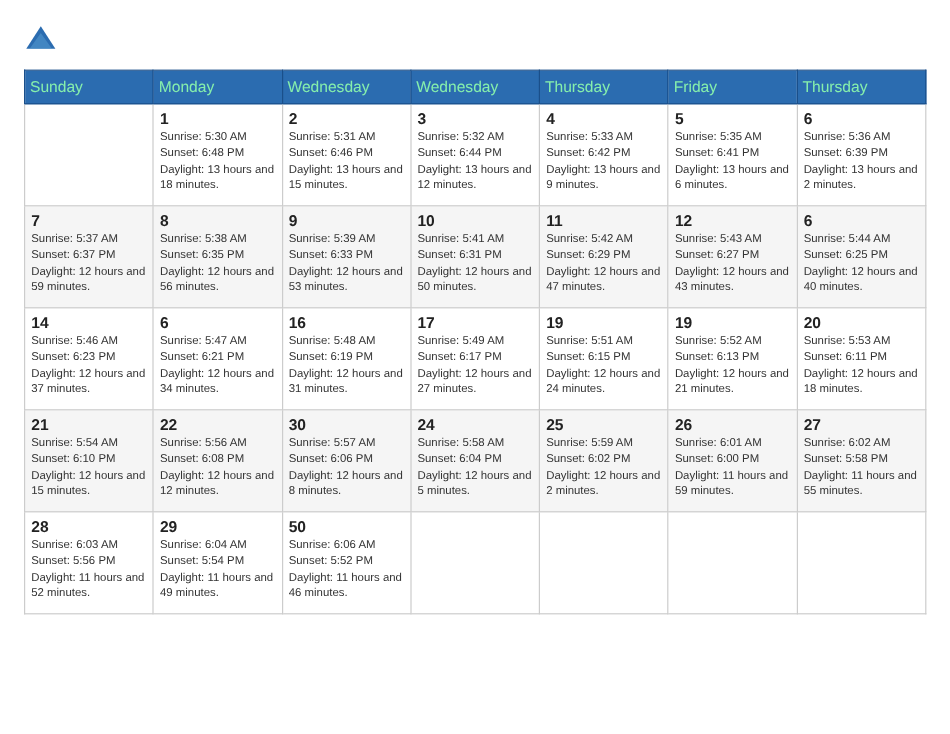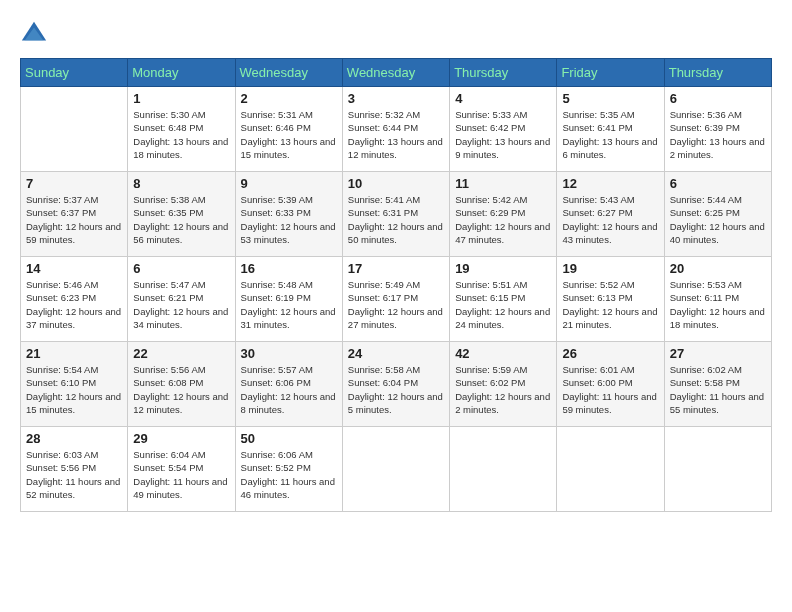--- a/index.html
+++ b/index.html
@@ -229,21 +229,21 @@
         </td>
         <td>
           <span class="day-number">30</span>
           <div class="day-info">Sunrise: 5:57 AM<br>Sunset: 6:06 PM<br>Daylight: 12 hours and 8 minutes.</div>
         </td>
         <td>
           <span class="day-number">24</span>
           <div class="day-info">Sunrise: 5:58 AM<br>Sunset: 6:04 PM<br>Daylight: 12 hours and 5 minutes.</div>
         </td>
         <td>
-          <span class="day-number">42</span>
+          <span class="day-number">25</span>
           <div class="day-info">Sunrise: 5:59 AM<br>Sunset: 6:02 PM<br>Daylight: 12 hours and 2 minutes.</div>
         </td>
         <td>
           <span class="day-number">26</span>
           <div class="day-info">Sunrise: 6:01 AM<br>Sunset: 6:00 PM<br>Daylight: 11 hours and 59 minutes.</div>
         </td>
         <td>
           <span class="day-number">27</span>
           <div class="day-info">Sunrise: 6:02 AM<br>Sunset: 5:58 PM<br>Daylight: 11 hours and 55 minutes.</div>
         </td>

